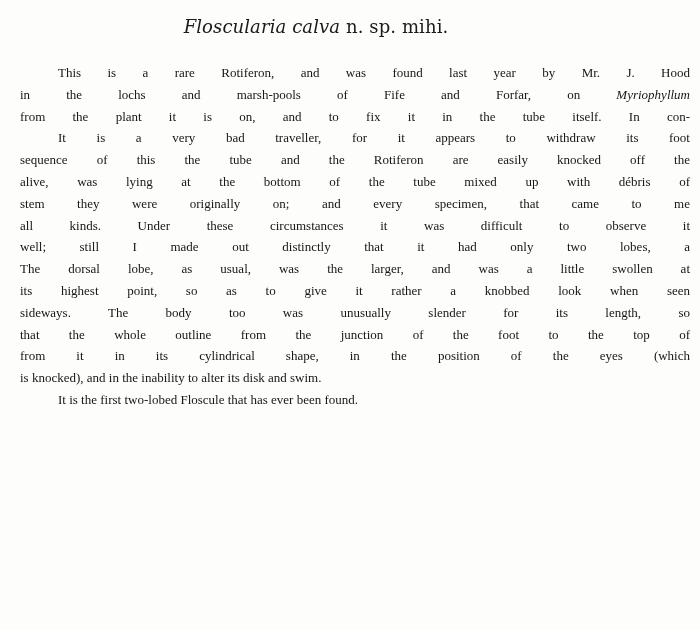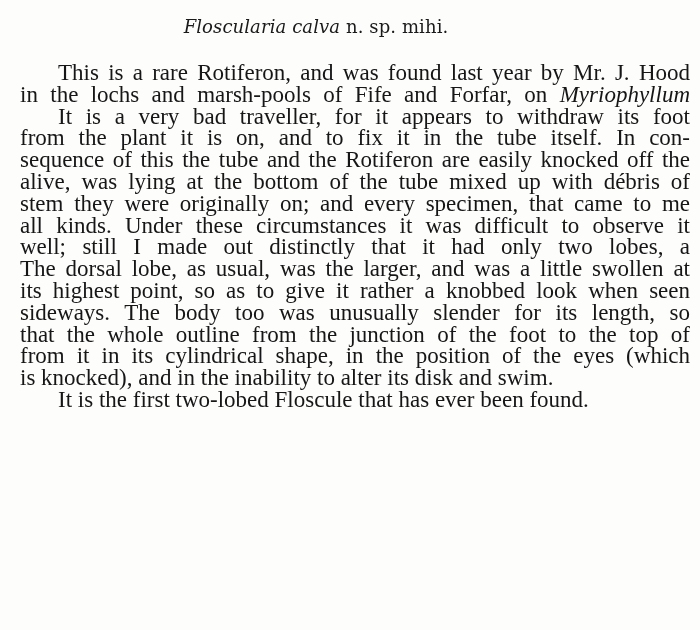--- a/index.html
+++ b/index.html
@@ -32,21 +32,21 @@
     color: #1a1a1a;
     letter-spacing: 0.1px;
   }
   .title .ital { font-style: italic; }
   .body {
     position: absolute;
     top: 62px;
     left: 20px;
     width: 670px;
     font-family: "Liberation Serif", serif;
-    font-size: 23px;
+    font-size: 13px;
     line-height: 21.8px;
     color: #161616;
     text-align: justify;
   }
   .body .line {
     display: block;
     text-align: justify;
     text-align-last: justify;
     white-space: nowrap;
   }
@@ -69,22 +69,22 @@
   </div>
 
   <div class="body">
 
     <div>
       <span class="line first"><span>This is a rare Rotiferon, and was found last year by Mr. J. Hood</span></span>
       <span class="line"><span>in the lochs and marsh-pools of Fife and Forfar, on </span><span class="ital">Myriophyllum</span></span>
     </div>
 
     <div>
+      <span class="line">from the plant it is on, and to fix it in the tube itself.  In con-</span>
       <span class="line first">It is a very bad traveller, for it appears to withdraw its foot</span>
-      <span class="line">from the plant it is on, and to fix it in the tube itself.  In con-</span>
       <span class="line">sequence of this the tube and the Rotiferon are easily knocked off the</span>
       <span class="line">alive, was lying at the bottom of the tube mixed up with débris of</span>
       <span class="line">stem they were originally on; and every specimen, that came to me</span>
       <span class="line">all kinds.  Under these circumstances it was difficult to observe it</span>
       <span class="line">well; still I made out distinctly that it had only two lobes, a</span>
       <span class="line">The dorsal lobe, as usual, was the larger, and was a little swollen at</span>
       <span class="line">its highest point, so as to give it rather a knobbed look when seen</span>
       <span class="line">sideways.  The body too was unusually slender for its length, so</span>
       <span class="line">that the whole outline from the junction of the foot to the top of</span>
     </div>

